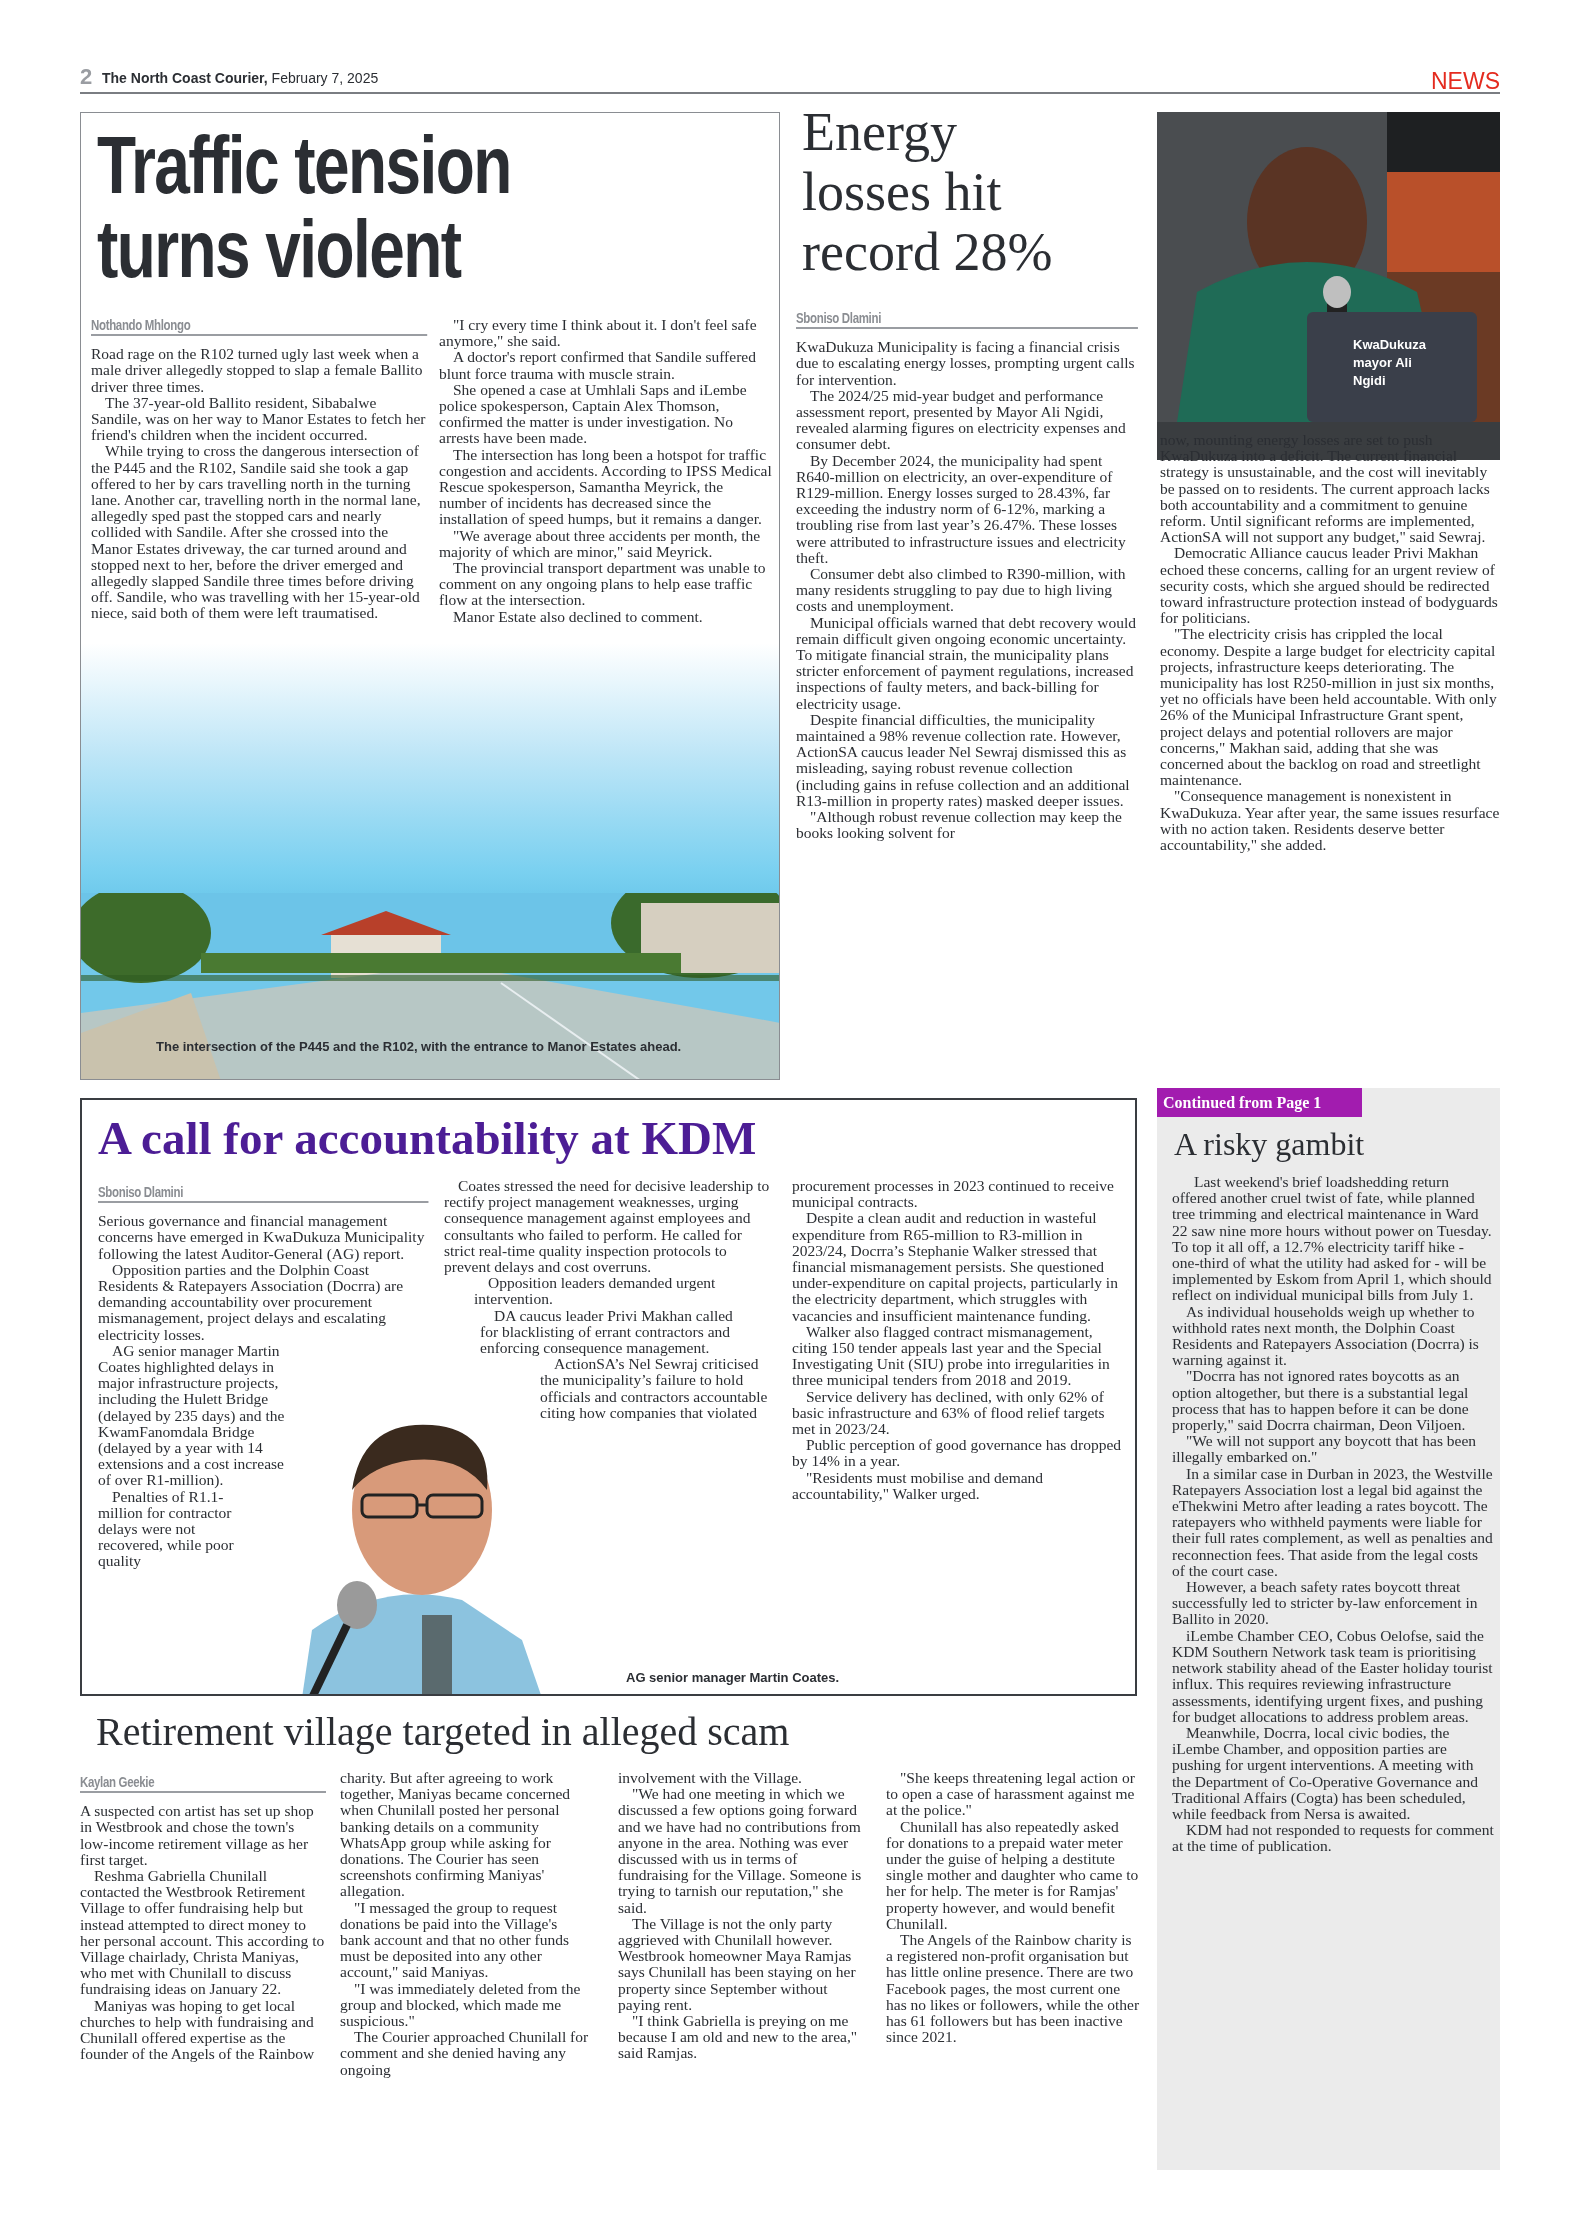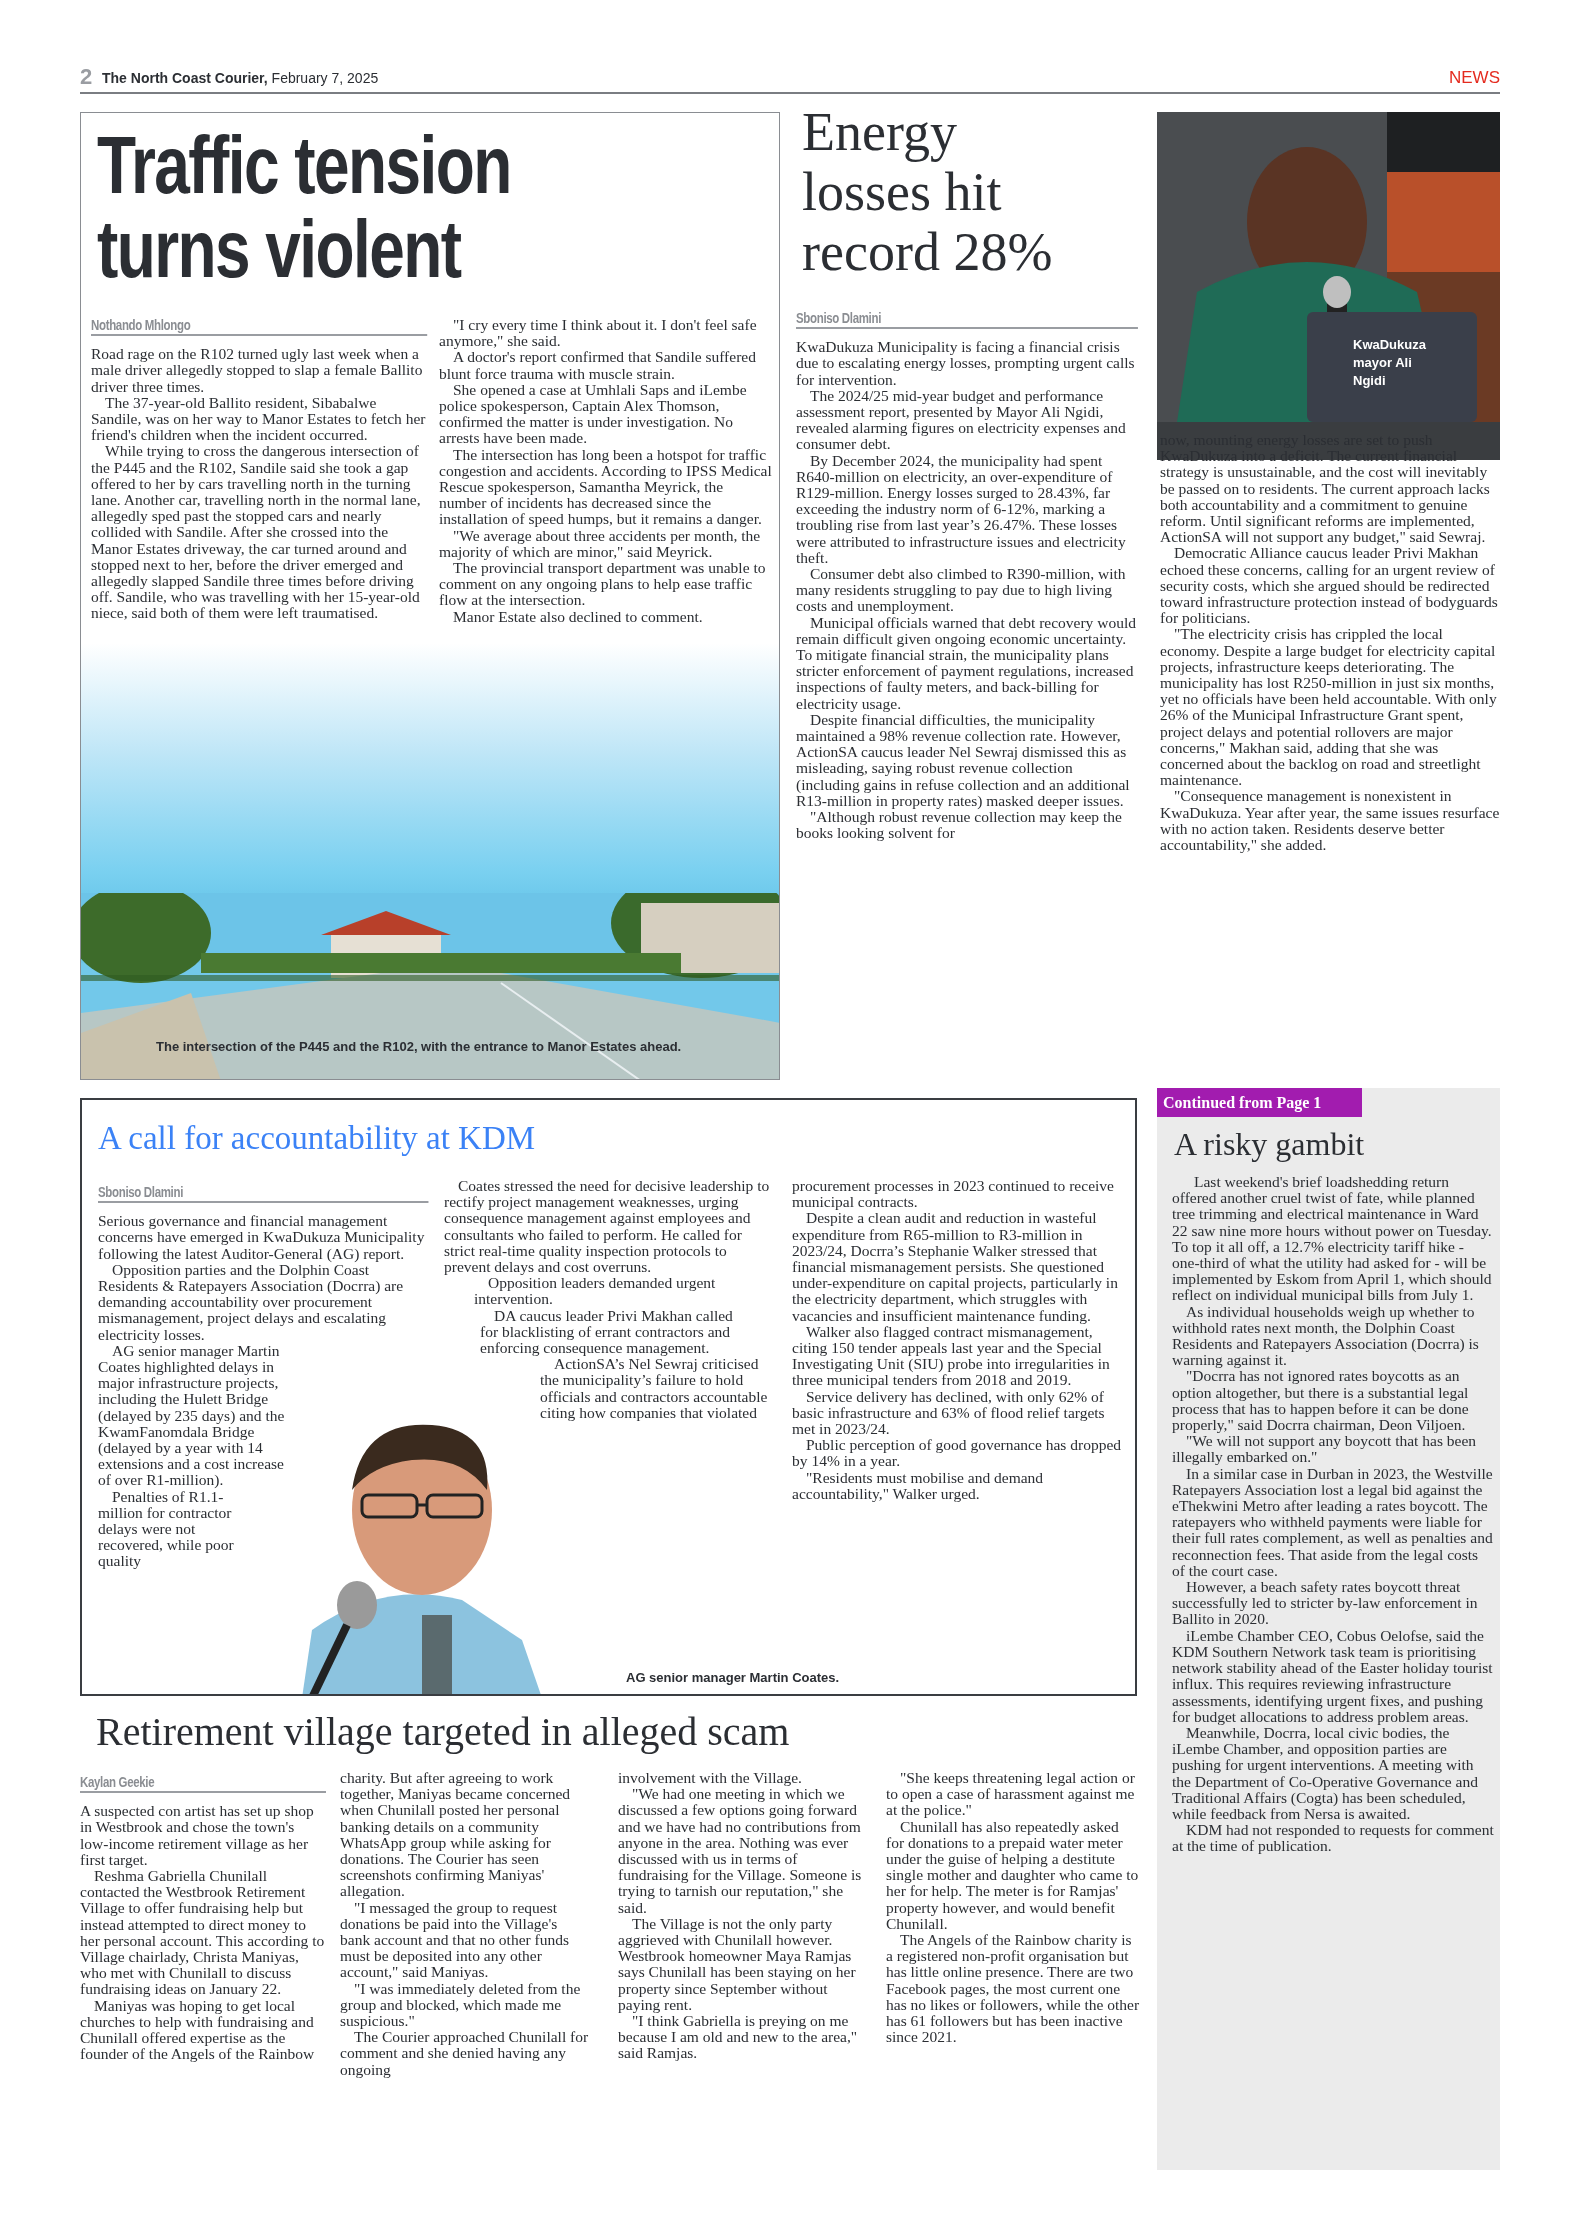--- a/index.html
+++ b/index.html
@@ -9,35 +9,35 @@
   .body-text { font-family: "Liberation Serif", serif; font-size: 15.5px; line-height: 16.2px; color: #2b2e33; }
   .body-text p { text-indent: 14px; }
   .body-text p.first { text-indent: 0; }
   .byline { font-family: "Liberation Sans", sans-serif; font-weight: bold; font-size: 14px; color: #8a8d92;
             border-bottom: 2px solid #9a9da2; padding-bottom: 1px; margin-bottom: 10px; letter-spacing: -0.4px; transform: scaleX(0.82); transform-origin: left; width: 122%; }
   
   .page-header { left: 80px; top: 64px; width: 1420px; height: 30px; border-bottom: 2px solid #7a7d82; }
   .page-num { position: absolute; left: 0; top: 0; font-family: "Liberation Sans", sans-serif; font-weight: bold; font-size: 22px; color: #9a9da2; }
   .pub-name { position: absolute; left: 22px; top: 6px; font-family: "Liberation Sans", sans-serif; font-size: 14px; color: #2b2e33; }
   .pub-name b { font-weight: bold; }
-  .section-label { position: absolute; right: 0; top: 4px; font-family: "Liberation Sans", sans-serif; font-size: 17px; color: #e42b1f; }
+  .section-label { position: absolute; right: 0; top: 4px; font-family: "Liberation Sans", sans-serif; font-size: 23px; color: #e42b1f; }
   
   .traffic-box { left: 80px; top: 112px; width: 700px; height: 968px; border: 1px solid #8a8d92; overflow: hidden;
                  background: linear-gradient(to bottom, #ffffff 0px, #ffffff 530px, #bfe6f7 640px, #79d0f0 760px, #6ac7ea 790px); }
   .traffic-head { left: 16px; top: 10px; font-family: "Liberation Sans", sans-serif; font-weight: bold; font-size: 82px; line-height: 84px;
                   letter-spacing: -2px; color: #2b2e33; transform: scaleX(0.78); transform-origin: left top; width: 900px; }
   .photo-road { left: 0; top: 780px; width: 700px; height: 188px; overflow: hidden; }
   .caption-light { font-family: "Liberation Sans", sans-serif; font-weight: bold; font-size: 13px; color: #2b2e33; }
   
   .energy-head { left: 802px; top: 102px; font-size: 54px; line-height: 60px; color: #2b2e33; }
   .mayor-photo { left: 1157px; top: 112px; width: 343px; height: 348px; overflow: hidden; background: #3a3d40; }
   .mayor-caption { position: absolute; left: 196px; top: 224px; font-family: "Liberation Sans", sans-serif; font-weight: bold; font-size: 13px; line-height: 18px; color: #ffffff; }
   
   .kdm-box { left: 80px; top: 1098px; width: 1057px; height: 598px; border: 2px solid #3a3d42; border-top-width: 2px; overflow: hidden; }
-  .kdm-head { left: 16px; top: 10px; font-size: 33px; line-height: 56px; color: #3b82f6; }
+  .kdm-head { left: 16px; top: 10px; font-size: 47px; line-height: 56px; color: #4c1d95; font-weight: bold; }
   .coates-photo { left: 220px; top: 300px; width: 270px; height: 298px; overflow: hidden; }
   
   .gambit-box { left: 1157px; top: 1088px; width: 343px; height: 1082px; background: #ebebeb; }
   .continued-badge { position: absolute; left: 0; top: 0; width: 205px; height: 29px; background: #a21caf; color: #ffffff;
                      font-family: Liberation Serif, serif; font-weight: bold; font-size: 16px; line-height: 29px; padding-left: 6px; }
   .gambit-head { position: absolute; left: 17px; top: 36px; font-size: 32px; line-height: 40px; color: #2b2e33; }
   
   .retire-head { left: 96px; top: 1706px; font-size: 40px; line-height: 52px; color: #2b2e33; }
   .retire-col { top: 1774px; }
 </style>

